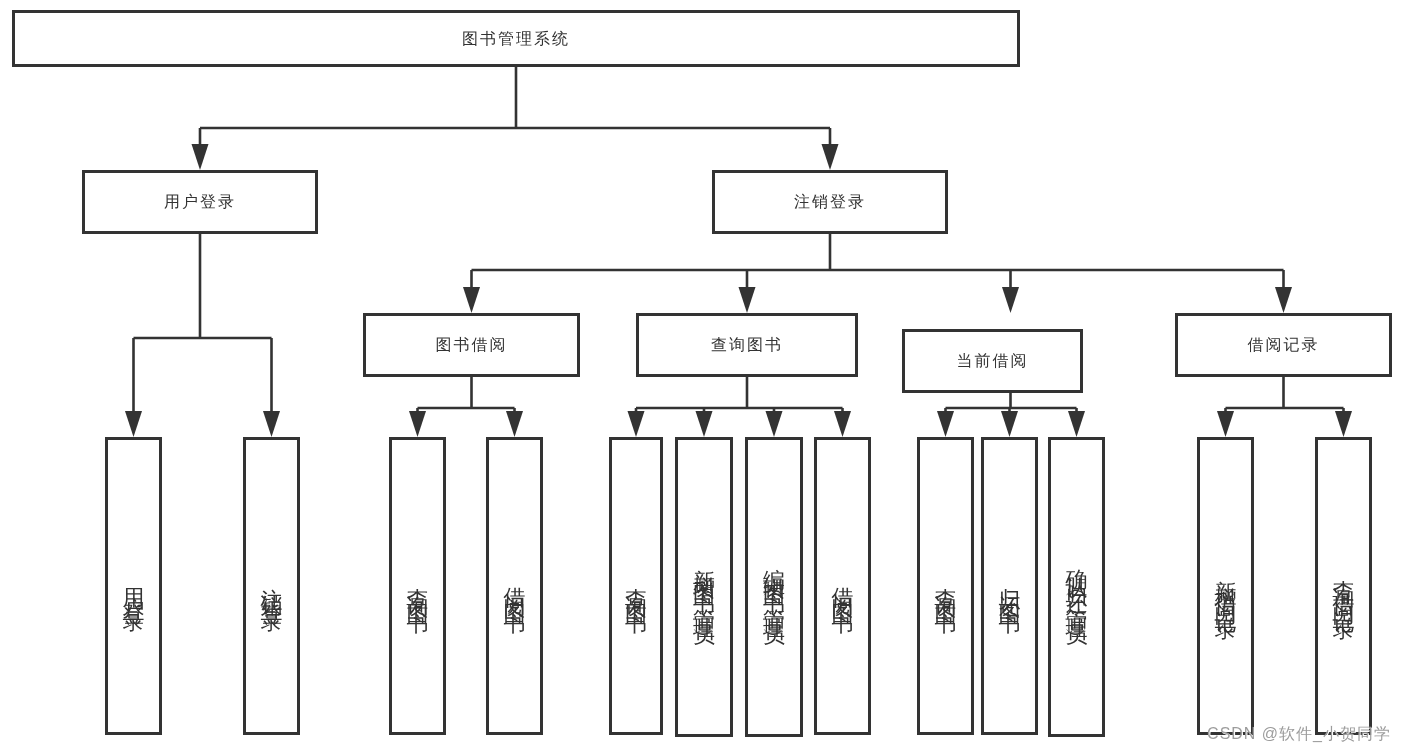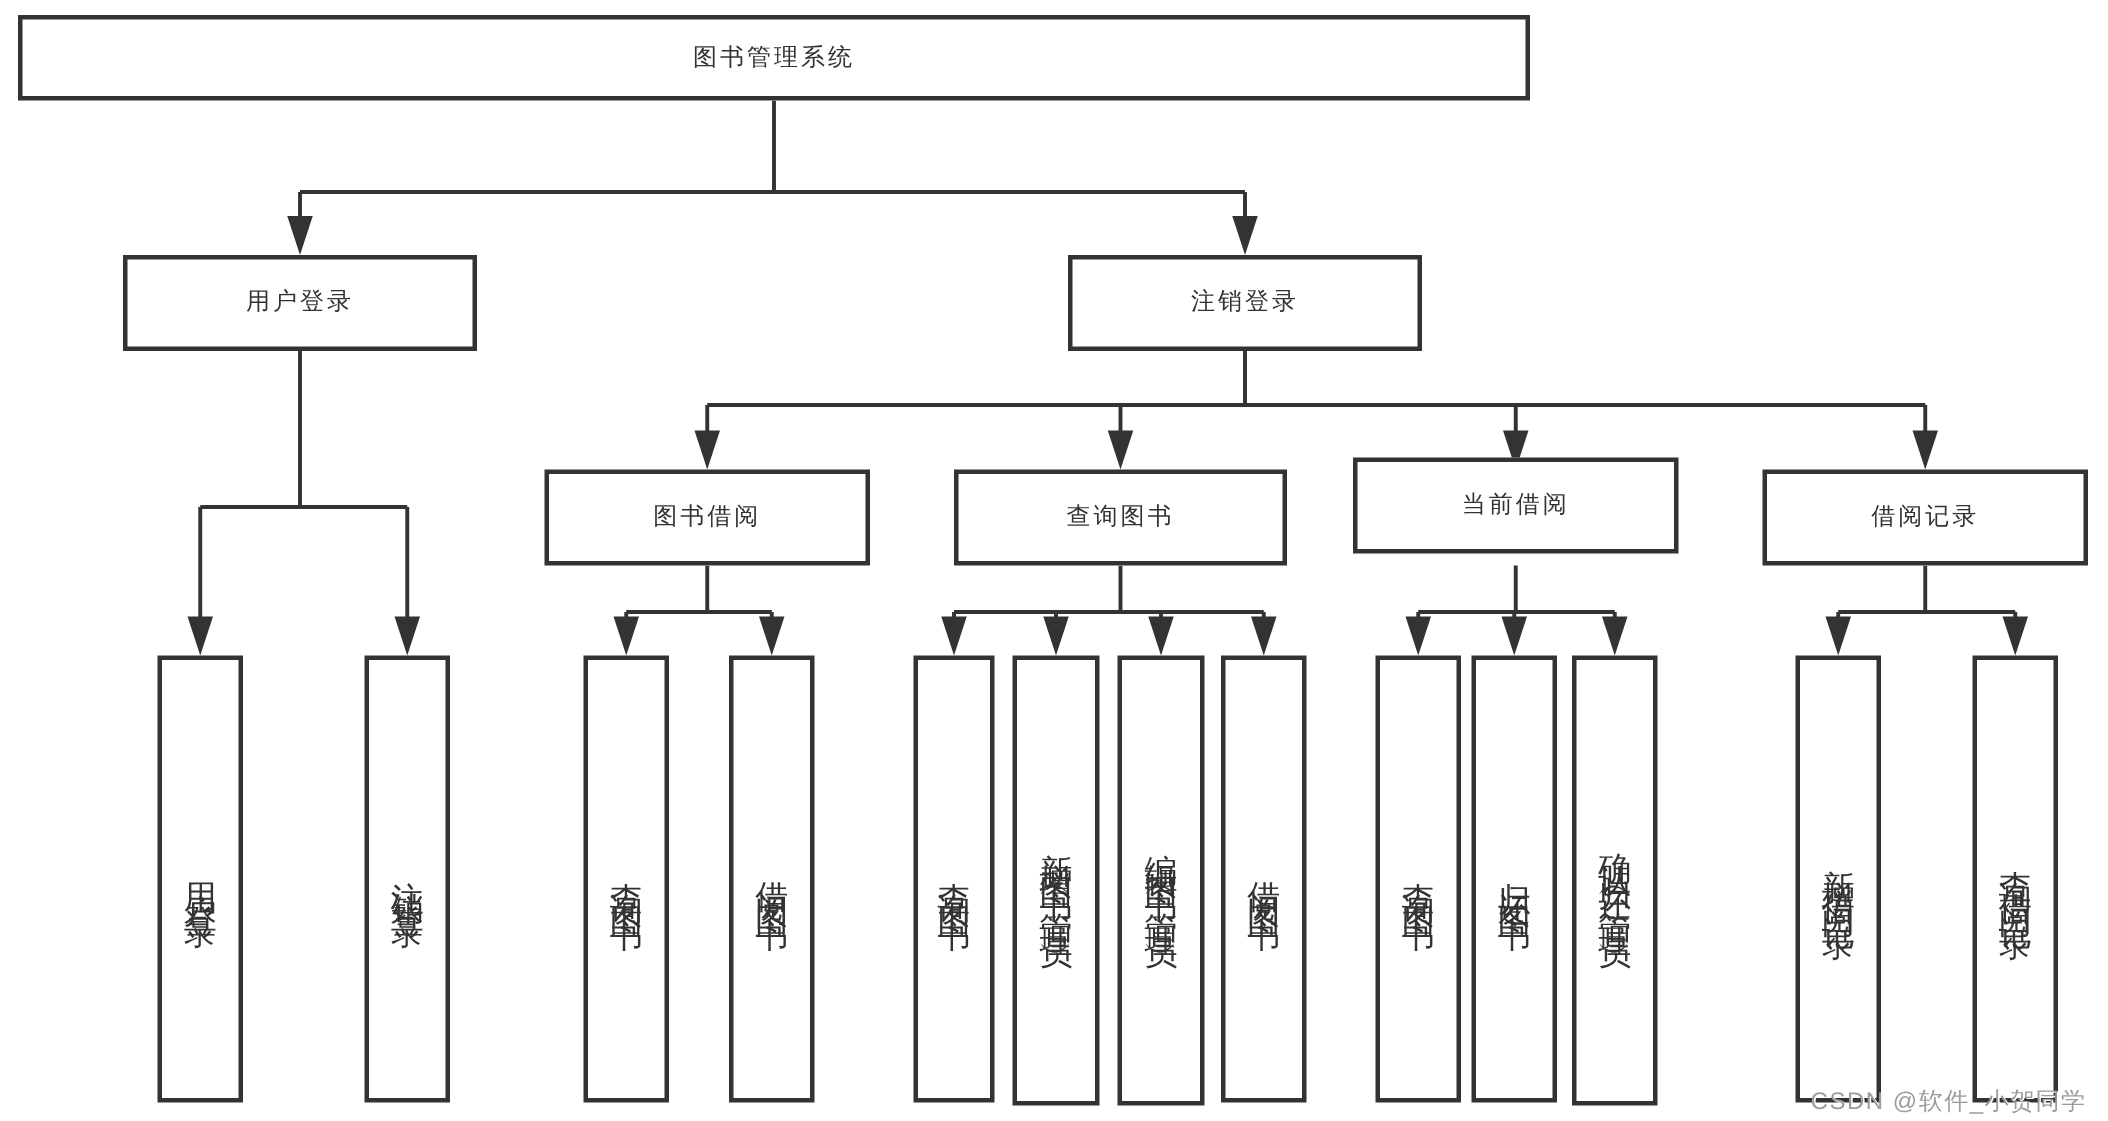--- a/index.html
+++ b/index.html
@@ -102,21 +102,21 @@
   <div class="node hbox" style="left:712px;top:170px;width:236px;height:64px">
     <span class="lbl">注销登录</span>
   </div>
 
   <div class="node hbox" style="left:363px;top:313px;width:217px;height:64px">
     <span class="lbl">图书借阅</span>
   </div>
   <div class="node hbox" style="left:636px;top:313px;width:222px;height:64px">
     <span class="lbl">查询图书</span>
   </div>
-  <div class="node hbox" style="left:902px;top:305px;width:217px;height:64px">
+  <div class="node hbox" style="left:902px;top:329px;width:181px;height:64px">
     <span class="lbl">当前借阅</span>
   </div>
   <div class="node hbox" style="left:1175px;top:313px;width:217px;height:64px">
     <span class="lbl">借阅记录</span>
   </div>
 
   <div class="node vbox" style="left:105px;top:437px;width:57px;height:298px">
     <span class="lbl">用户登录</span>
   </div>
   <div class="node vbox" style="left:243px;top:437px;width:57px;height:298px">

